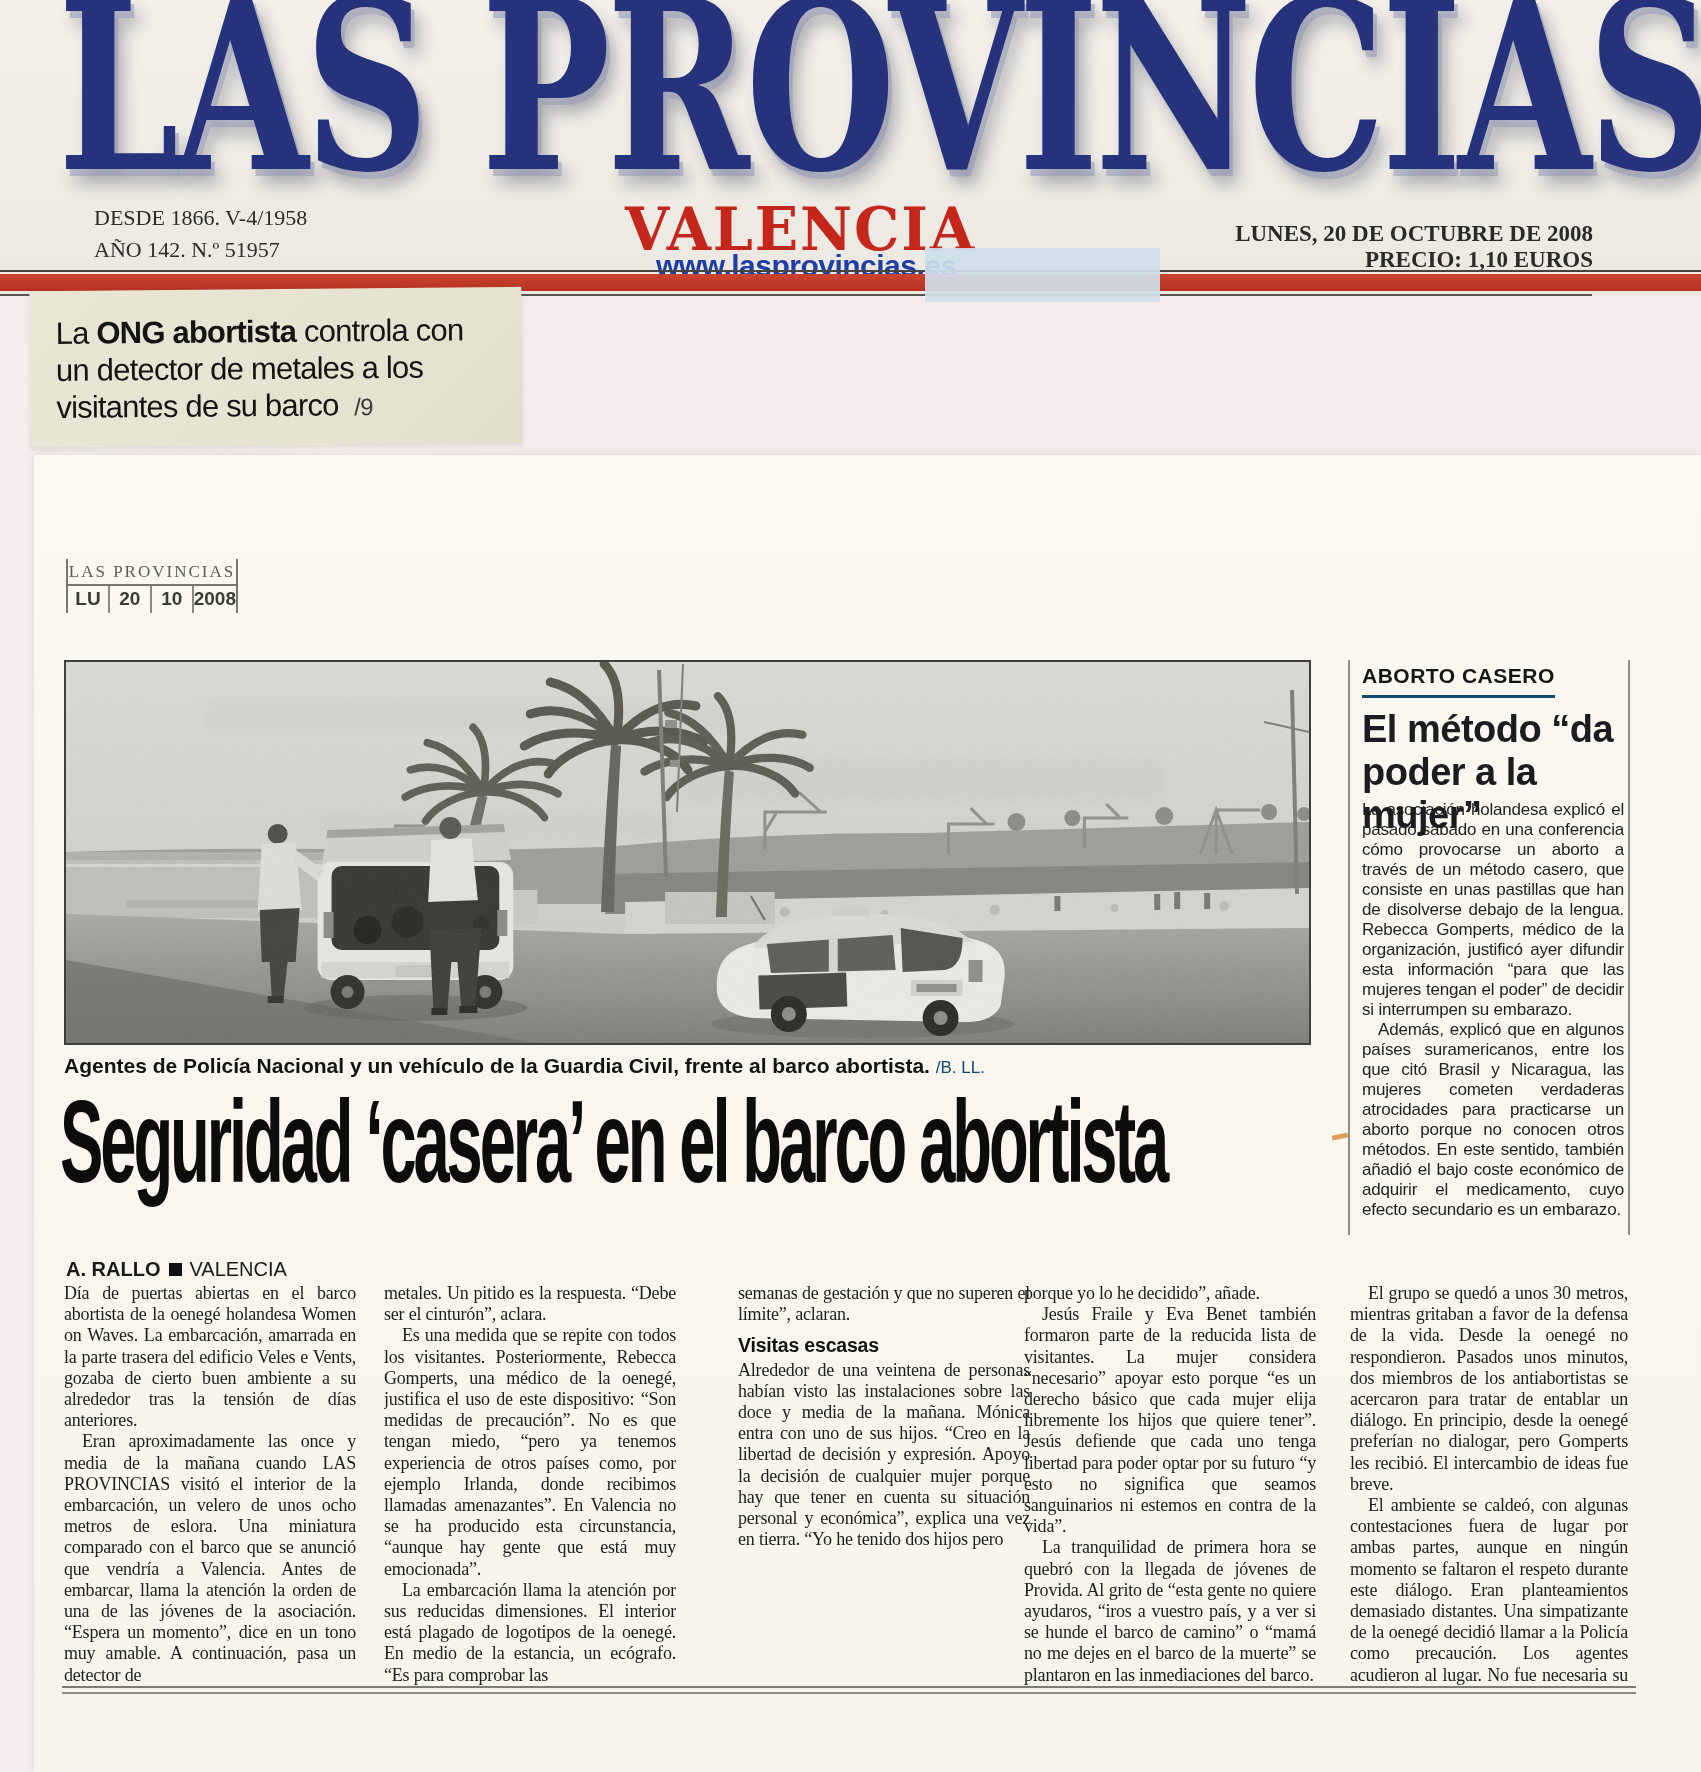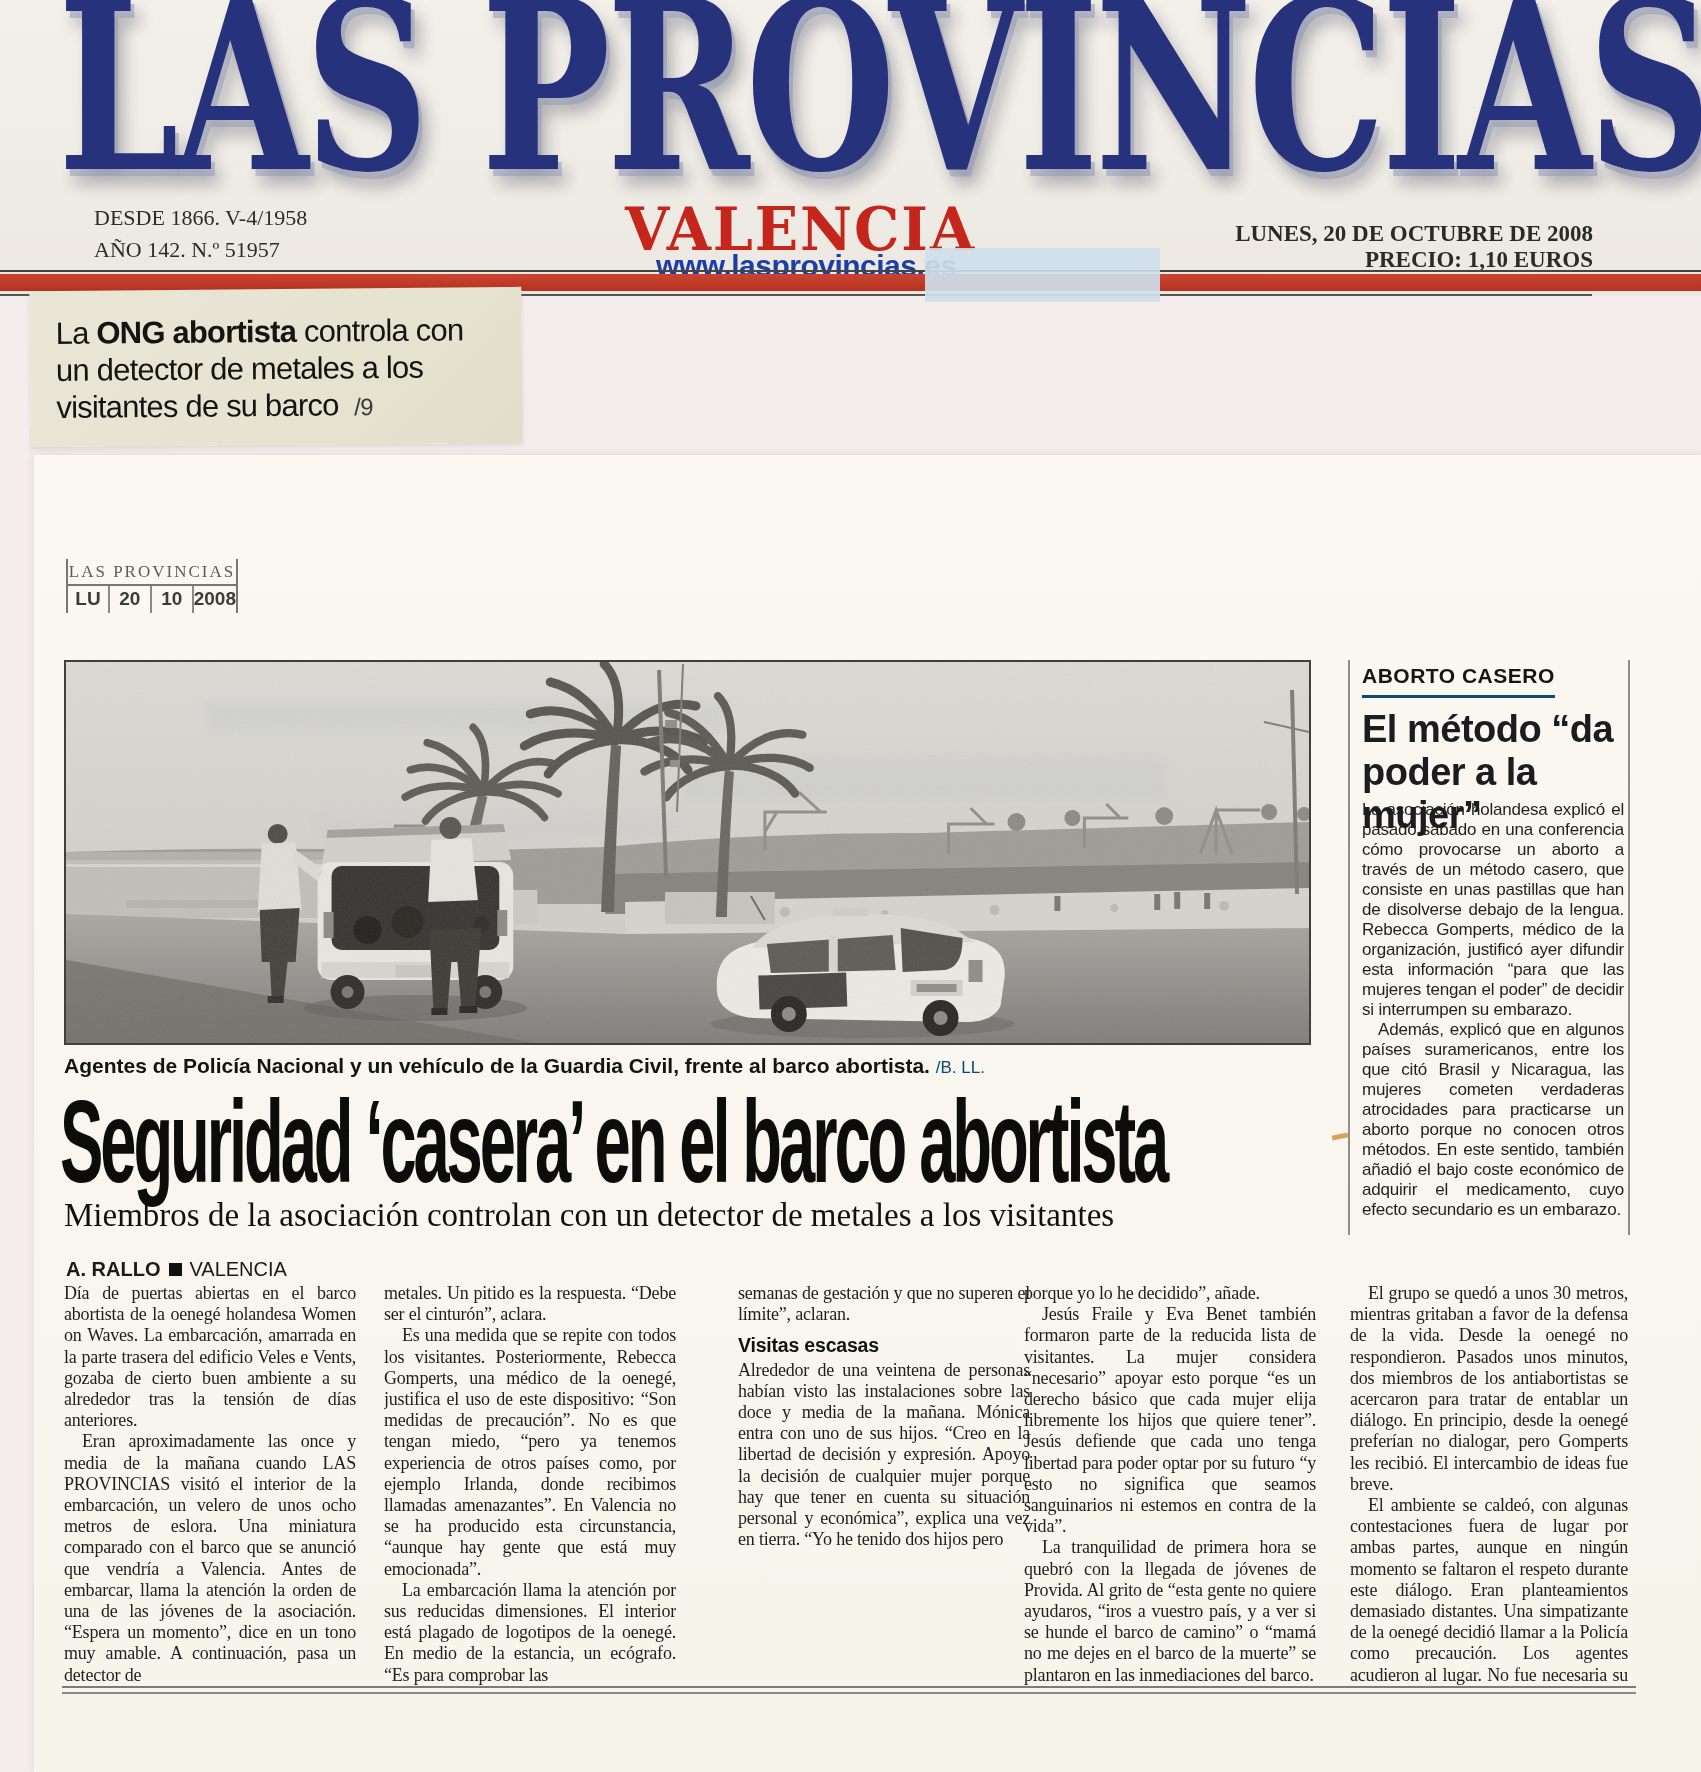--- a/index.html
+++ b/index.html
@@ -292,21 +292,20 @@
           <rect x="990" y="234" width="6" height="15"></rect>
       </g>
 
       <rect x="0" y="0" width="1245" height="381" filter="url(#gr)" opacity=".55"></rect>
     </svg>
   </div>
 
   <div class="caption"><span>Agentes de Policía Nacional y un vehículo de la Guardia Civil, frente al barco abortista.</span> <span class="credit">/B. LL.</span></div>
 
   <div class="headline">Seguridad ‘casera’ en el barco abortista</div>
-  <div class="subheadline">Miembros de la asociación controlan con un detector de metales a los visitantes</div>
   <div class="byline">
     <span class="auth">A. RALLO</span><span class="sq"></span><span>VALENCIA</span>
   </div>
 
   <div class="col c0">
       <p class="bp">Día de puertas abiertas en el barco abortista de la oenegé holandesa Women on Waves. La embarcación, amarrada en la parte trasera del edificio Veles e Vents, gozaba de cierto buen ambiente a su alrededor tras la tensión de días anteriores.</p>
       <p class="bp ind">Eran aproximadamente las once y media de la mañana cuando LAS PROVINCIAS visitó el interior de la embarcación, un velero de unos ocho metros de eslora. Una miniatura comparado con el barco que se anunció que vendría a Valencia. Antes de embarcar, llama la atención la orden de una de las jóvenes de la asociación. “Espera un momento”, dice en un tono muy amable. A continuación, pasa un detector de</p>
     </div>
   <div class="col c1">
       <p class="bp">metales. Un pitido es la respuesta. “Debe ser el cinturón”, aclara.</p>

